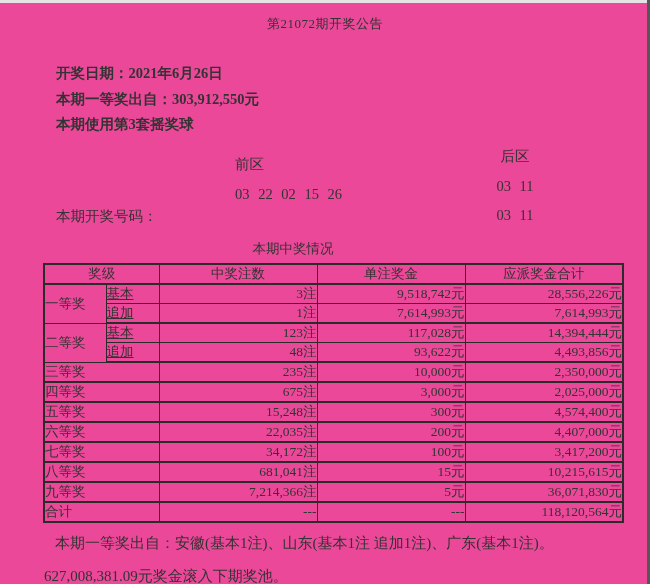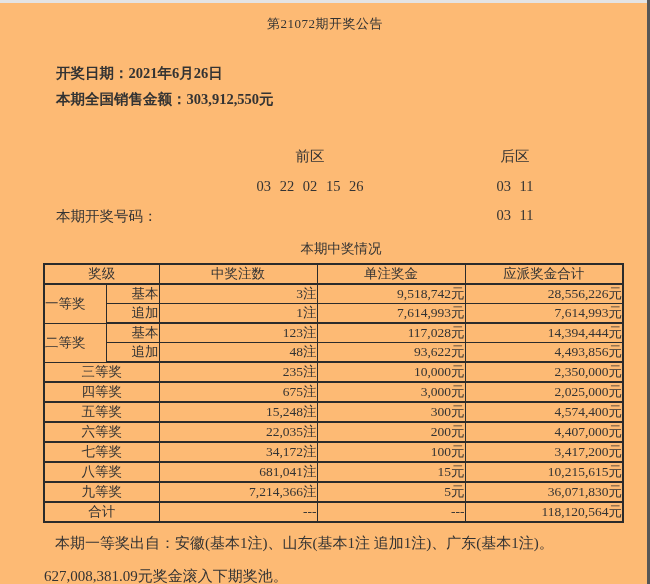--- a/index.html
+++ b/index.html
@@ -1,19 +1,19 @@
 <!DOCTYPE html>
 <html><head>
 <meta charset="utf-8">
 <style>
   html,body { margin:0; padding:0; }
   .page {
     position:relative;
     width:650px; height:584px;
-    background:#fdba74;
+    background:#ec4899;
     font-family:"Liberation Serif","DejaVu Serif",serif;
     color:#333333;
     overflow:hidden;
   }
   .top-edge {
     position:absolute; top:0; left:0;
     width:650px; height:3px;
     background:#e4e4e4;
   }
   .right-edge {
@@ -30,50 +30,49 @@
     position:absolute; left:56px; top:64px;
     font-size:14.5px;
     font-weight:bold;
   }
   .info-line { height:25.5px; }
   .abs-row { position:absolute; left:0; width:650px; height:20px; font-size:14.5px; }
   .zone-row   { top:147px; }
   .ball-row-1 { top:178px; }
   .ball-row-2 { top:207px; }
   .row-label  { position:absolute; left:56px; }
-  .front-zone { position:absolute; left:235px; width:150px; text-align:center; word-spacing:5px; }
+  .front-zone { position:absolute; left:235px; width:150px; text-align:left; word-spacing:5px;margin-top:8px; }
   .back-zone  { position:absolute; left:455px; width:120px; text-align:center; word-spacing:5px; }
   .table-heading {
     position:absolute; top:240px; left:0;
     width:586px; text-align:center;
     font-size:13.5px;
-    padding-left:48px;
   }
   table.prize {
     position:absolute; left:43px; top:263px;
     width:579px;
     border-collapse:collapse;
     table-layout:fixed;
     font-size:13.5px;
     border:2px solid #2b2b2b;
   }
   table.prize th, table.prize td {
     border:1px solid #2b2b2b;
     height:18px;
     padding:0;
     line-height:1;
     font-weight:normal;
     overflow:hidden;
     white-space:nowrap;
   }
   table.prize thead th { border-bottom-width:2px; text-align:center; }
   tr.ge td { border-bottom-width:2px; }      
-  td.lvl  { text-align:center; }
+  td.lvl  { text-align:left; }
   td.lvl2 { text-align:left; border-bottom-width:2px; } 
-  td.sub  { text-align:right; }
+  td.sub  { text-align:left;text-decoration:underline; }
   td.num  { text-align:right; padding-right:4px;margin-left:12px; }
   .footer-line-1 {
     position:absolute; left:55px; top:534px;
     font-size:15px;
   }
   .footer-line-2 {
     position:absolute; left:44px; top:567px;
     font-size:15px;
   }
 </style>
@@ -84,22 +83,23 @@
   <div class="top-edge"></div>
   <div class="right-edge"></div>
 
   <div class="title">第21072期开奖公告</div>
 
   <div class="info">
     <div class="info-line">
       <span>开奖日期：</span><span>2021年6月26日</span>
     </div>
     <div class="info-line">
-      <span>本期全国销售金额：</span><span>303,912,550元</span>
+      <span>本期一等奖出自：</span><span>303,912,550元</span>
     </div>
+    <div class="info-line">本期使用第3套摇奖球</div>
   </div>
 
   <div class="abs-row zone-row">
     <span class="front-zone">前区</span>
     <span class="back-zone">后区</span>
   </div>
 
   <div class="abs-row ball-row-1">
     <span class="front-zone">03 22 02 15 26</span>
     <span class="back-zone">03 11</span>

